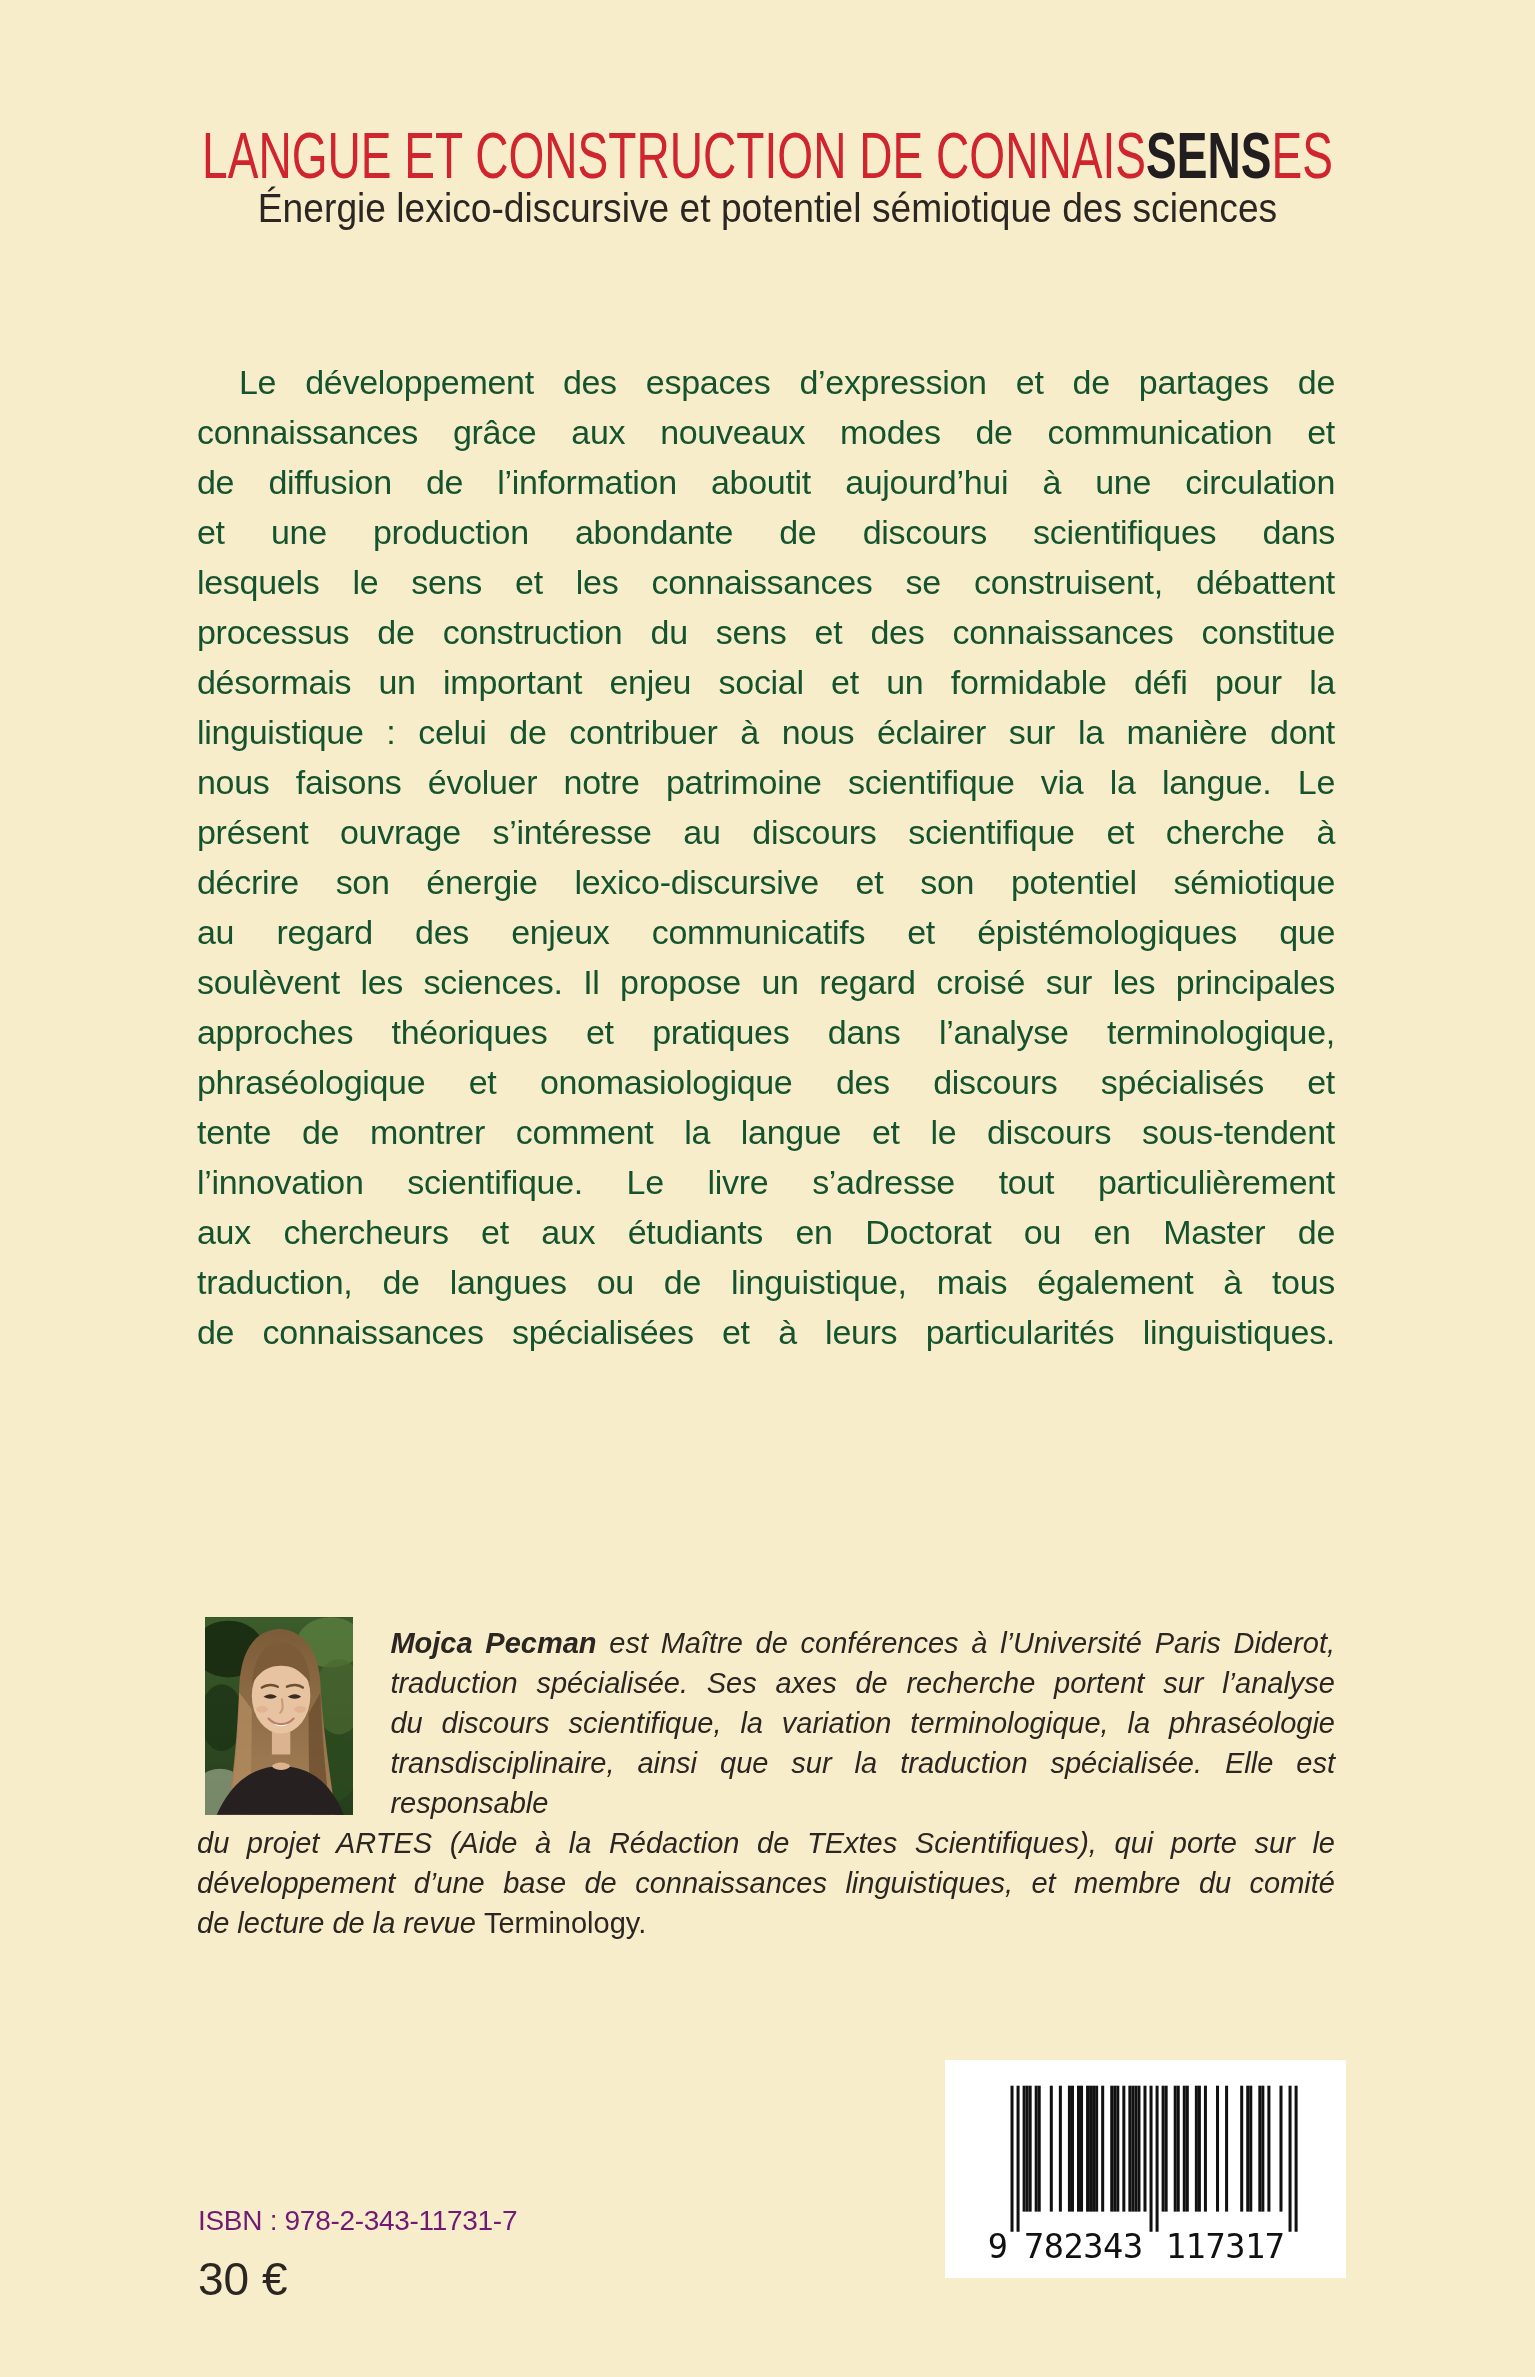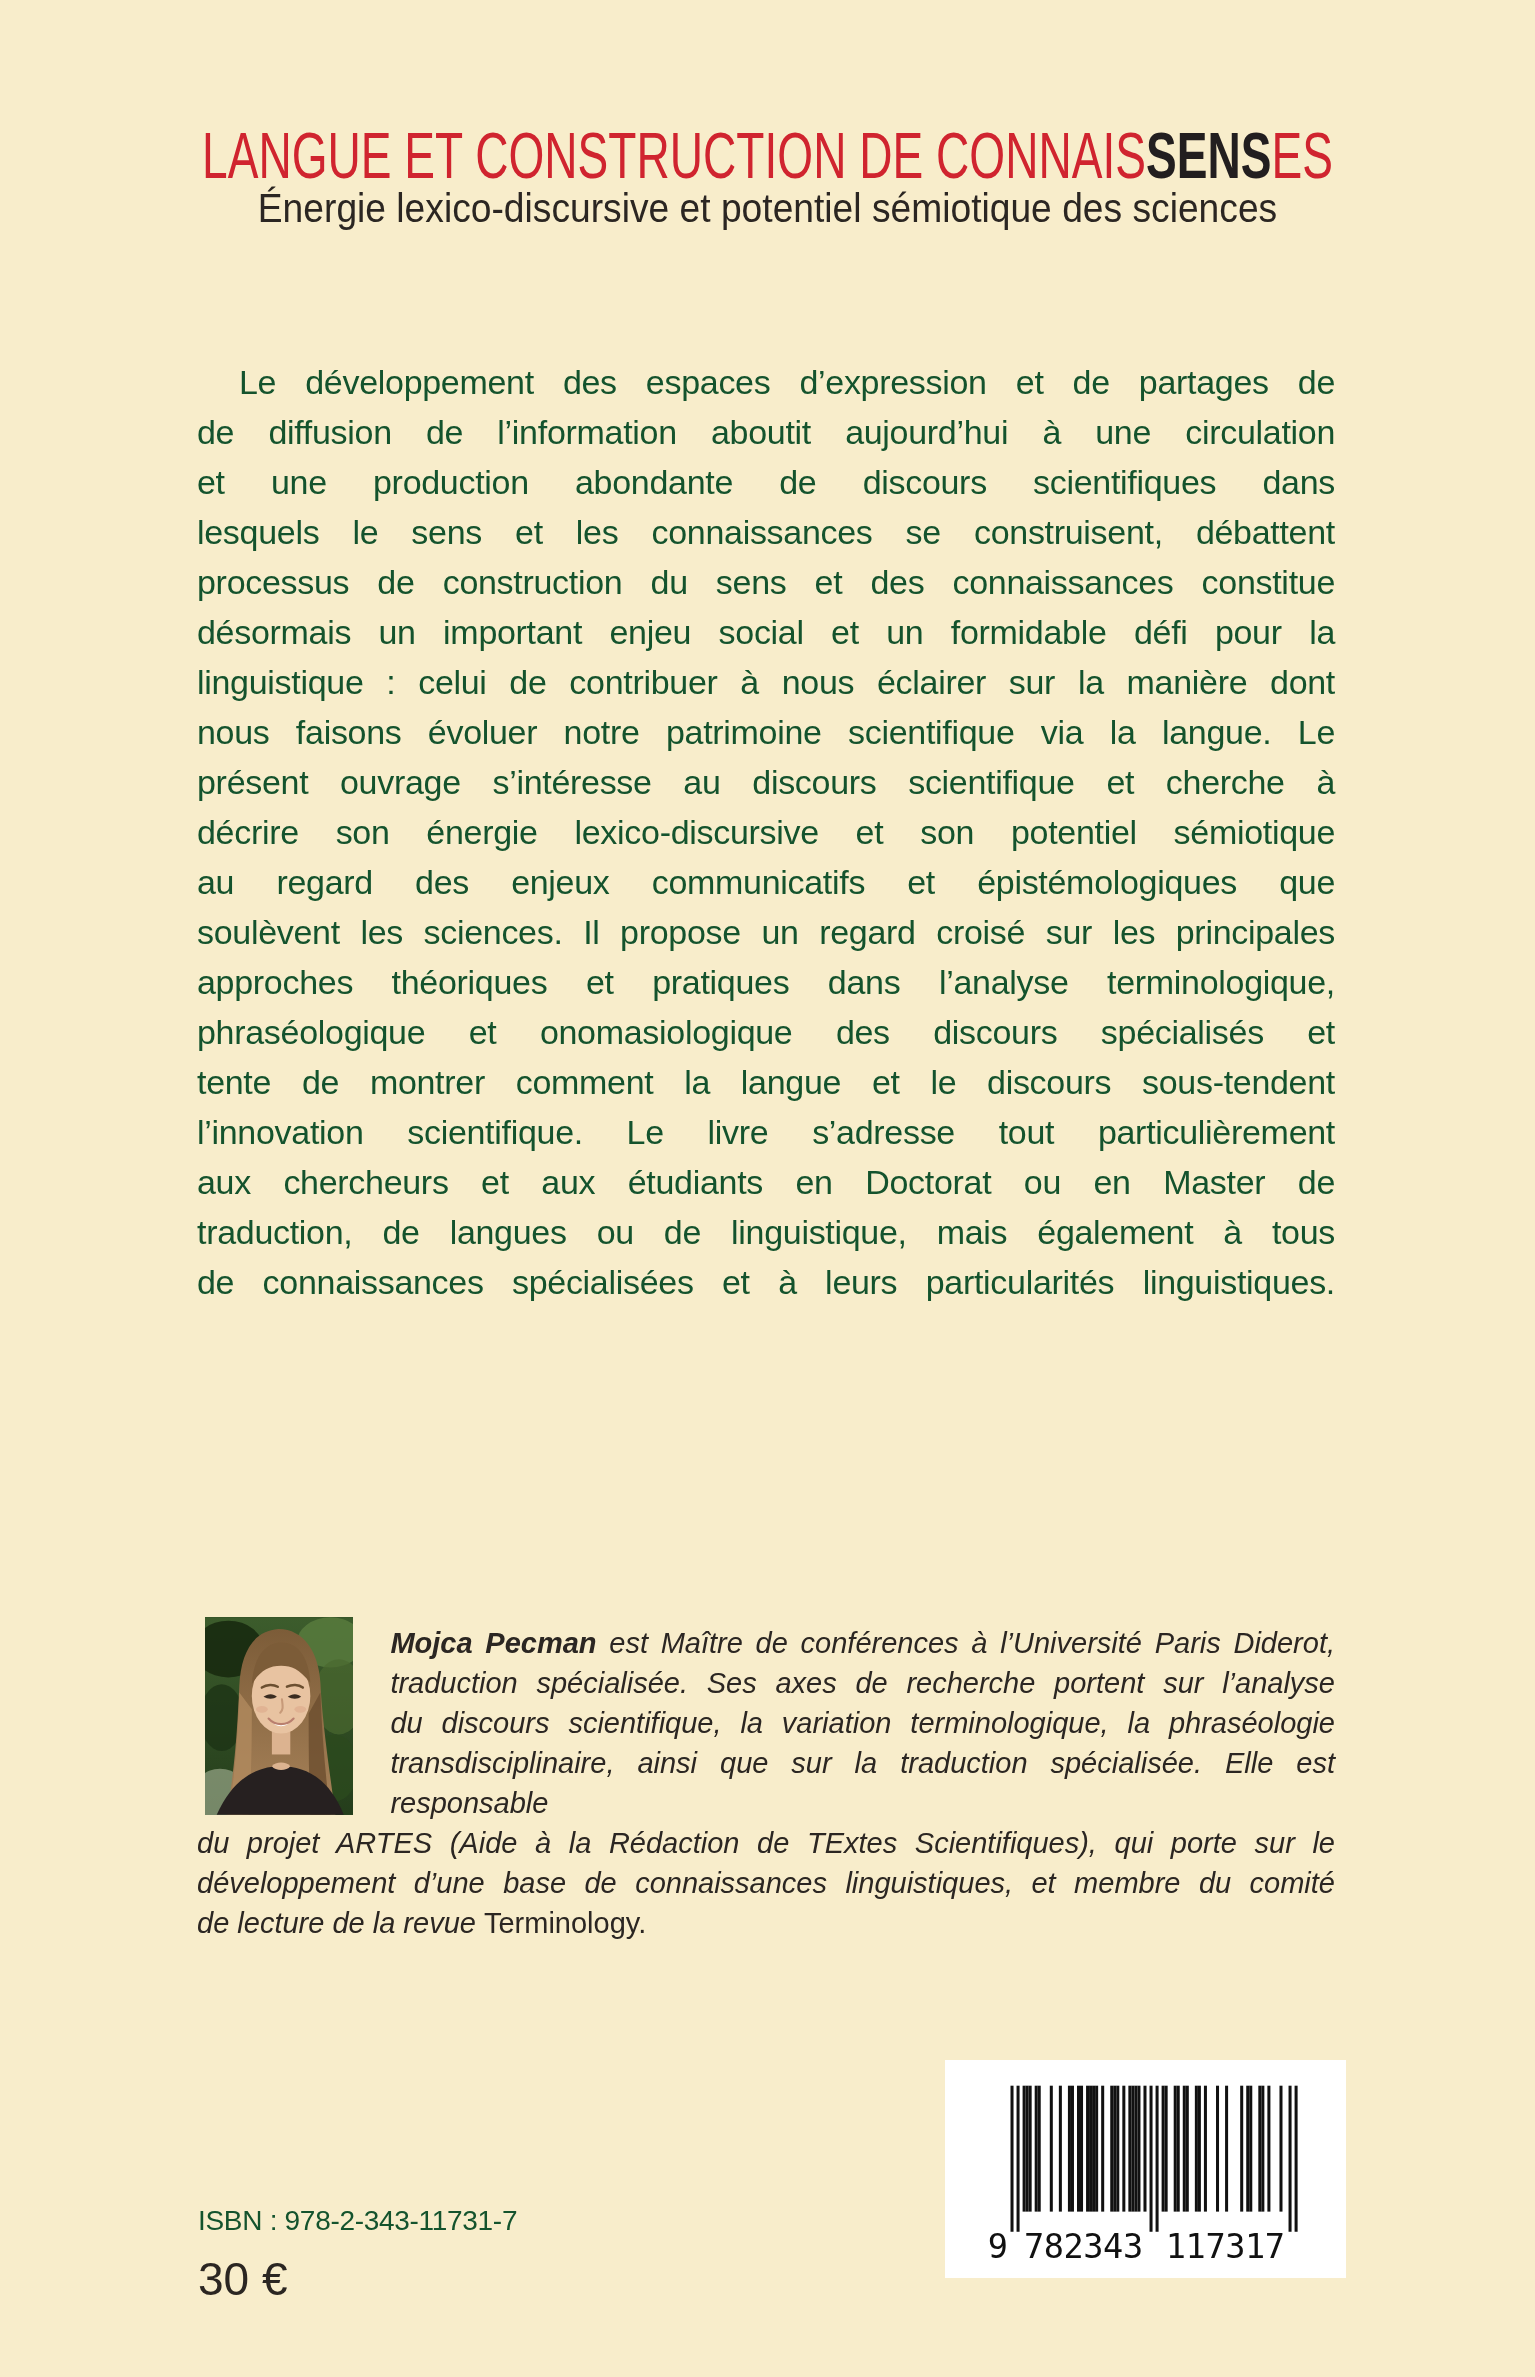--- a/index.html
+++ b/index.html
@@ -45,21 +45,21 @@
     background:#2e4a24;
   }
   .bio-line{text-align:justify;text-align-last:justify;}
   .bio-line:first-child{margin-top:11.7px;}
   .bio-line:last-child{text-align-last:left;}
   .seg-bold{font-weight:700;}
   .seg-roman{font-style:normal;}
   
   .isbn{
     position:absolute;left:198px;top:2205px;
-    font-size:28px;letter-spacing:-0.3px;color:#14532d;
+    font-size:28px;letter-spacing:-0.3px;color:#701a75;
   }
   .price{
     position:absolute;left:198px;top:2252px;
     font-size:46px;color:#2b2622;
   }
   .barcode-box{
     position:absolute;left:945px;top:2060px;width:401px;height:218px;
     background:#ffffff;
   }
   .barcode-box svg{position:absolute;left:42px;top:23.5px;}
@@ -72,20 +72,21 @@
 <body>
 
 <div class="title-row"><span class="t-red">LANGUE ET CONSTRUCTION DE CONNAIS</span><span class="t-black">SENS</span><span class="t-red">ES</span></div>
 
 <div class="subtitle-row">
     <span>Énergie lexico-discursive et potentiel sémiotique des sciences</span>
   </div>
 
 <div class="synopsis">
     <div class="syn-line">Le développement des espaces d’expression et de partages de</div>
+    <div class="syn-line">connaissances grâce aux nouveaux modes de communication et</div>
     <div class="syn-line">de diffusion de l’information aboutit aujourd’hui à une circulation</div>
     <div class="syn-line">et une production abondante de discours scientifiques dans</div>
     <div class="syn-line">lesquels le sens et les connaissances se construisent, débattent</div>
     <div class="syn-line">processus de construction du sens et des connaissances constitue</div>
     <div class="syn-line">désormais un important enjeu social et un formidable défi pour la</div>
     <div class="syn-line">linguistique : celui de contribuer à nous éclairer sur la manière dont</div>
     <div class="syn-line">nous faisons évoluer notre patrimoine scientifique via la langue. Le</div>
     <div class="syn-line">présent ouvrage s’intéresse au discours scientifique et cherche à</div>
     <div class="syn-line">décrire son énergie lexico-discursive et son potentiel sémiotique</div>
     <div class="syn-line">au regard des enjeux communicatifs et épistémologiques que</div>

